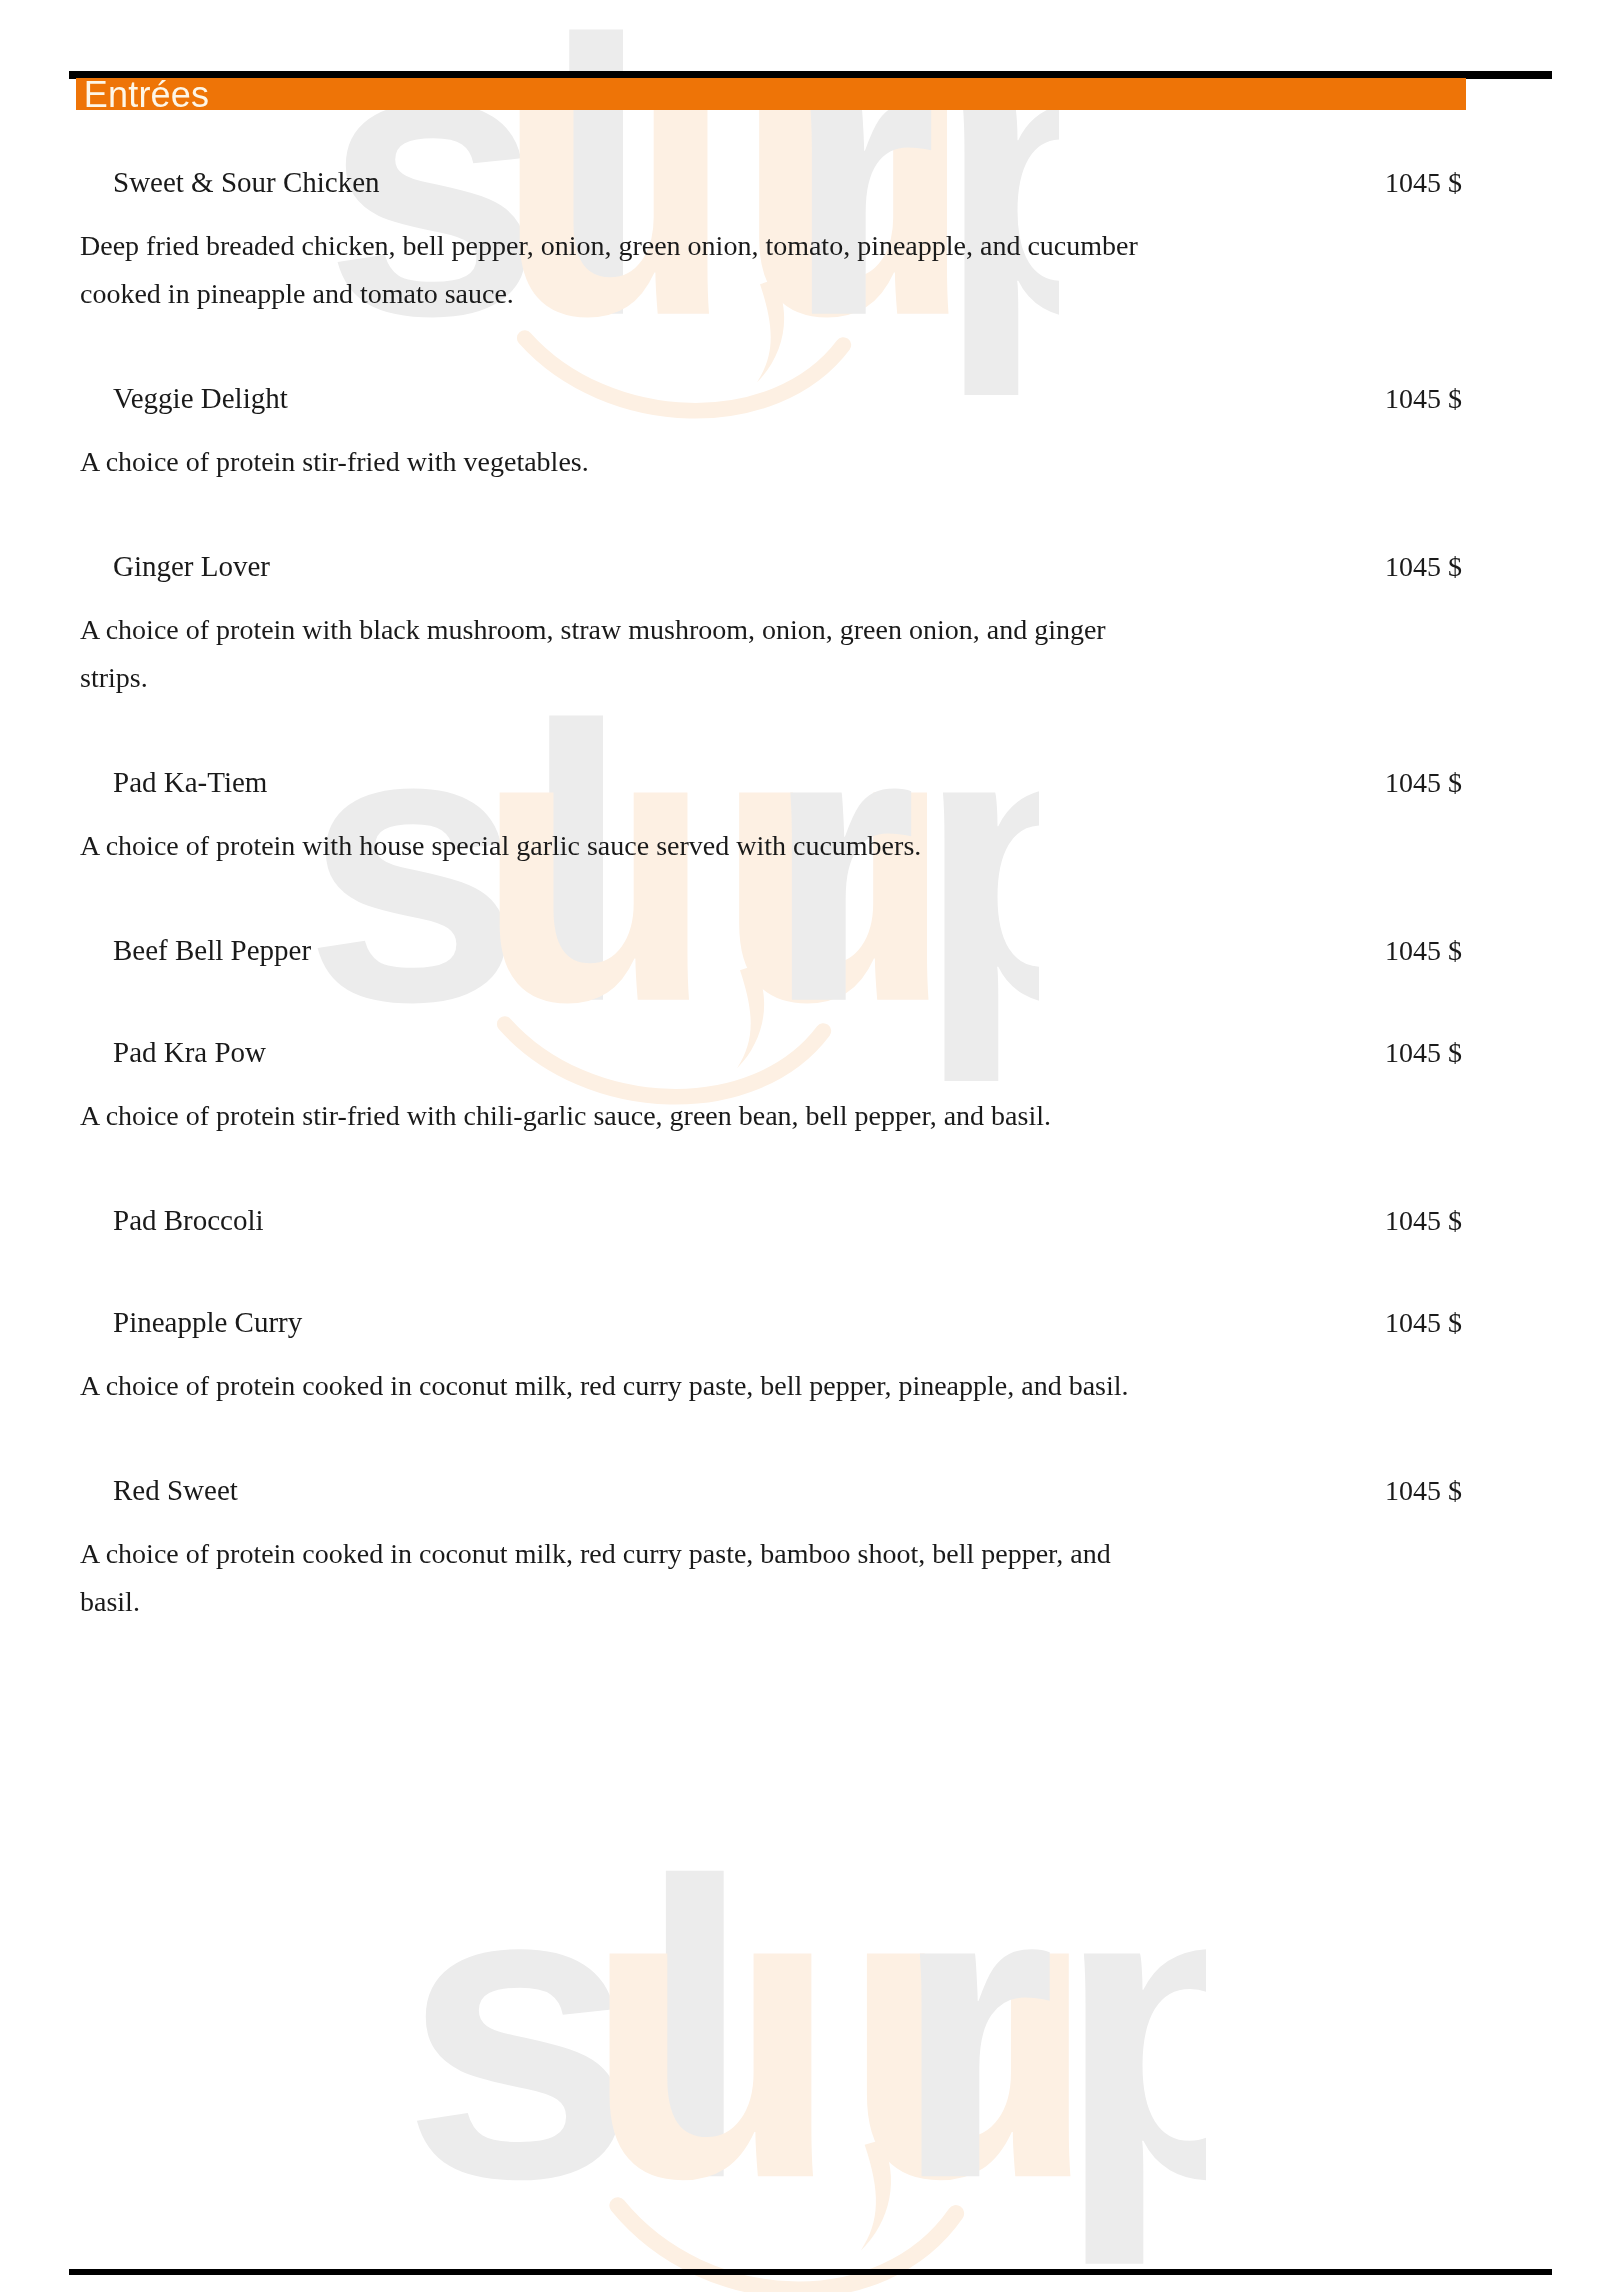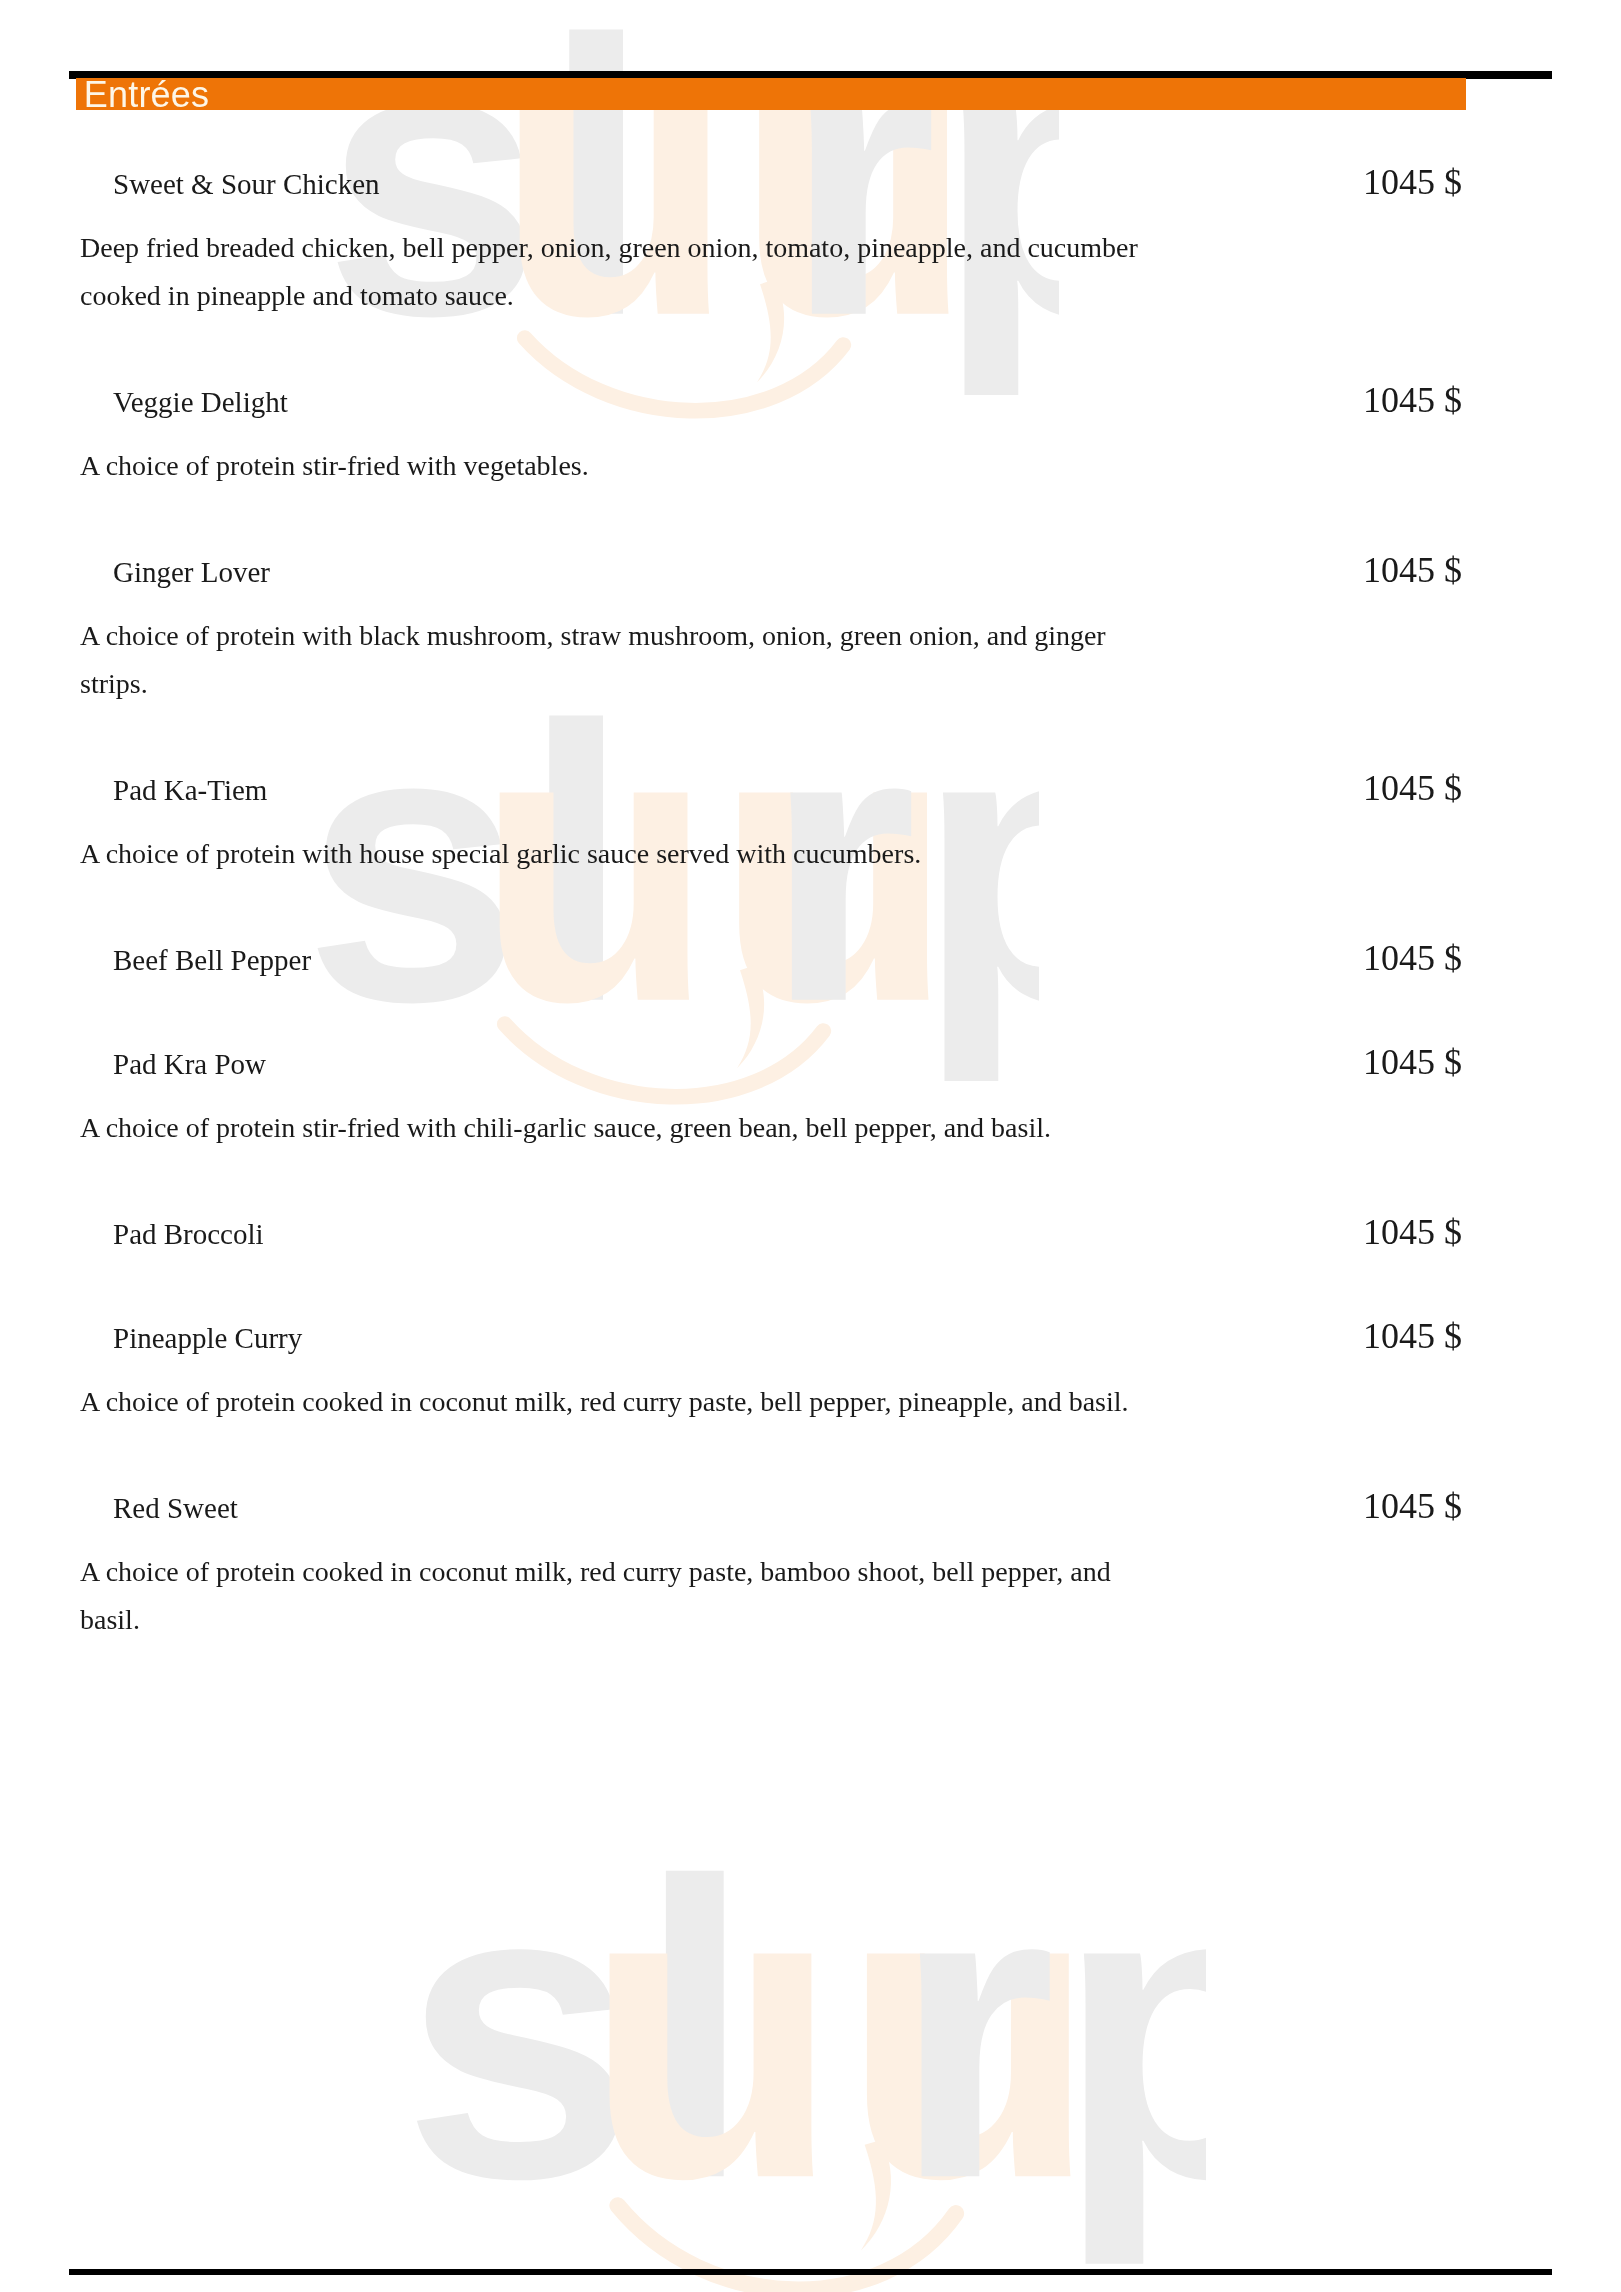--- a/index.html
+++ b/index.html
@@ -83,21 +83,21 @@
     justify-content: space-between;
     margin-left: 33px;
   }
   .item-name {
     font-size: 29px;
     line-height: 43px;
     color: #1a1a1a;
     white-space: nowrap;
   }
   .item-price {
-    font-size: 36px;
+    font-size: 28px;
     line-height: 43px;
     color: #1a1a1a;
     white-space: nowrap;
     text-align: right;
     flex: 0 0 auto;
     padding-right: 0px;
   }
   .item-desc {
     font-size: 28px;
     line-height: 48px;

